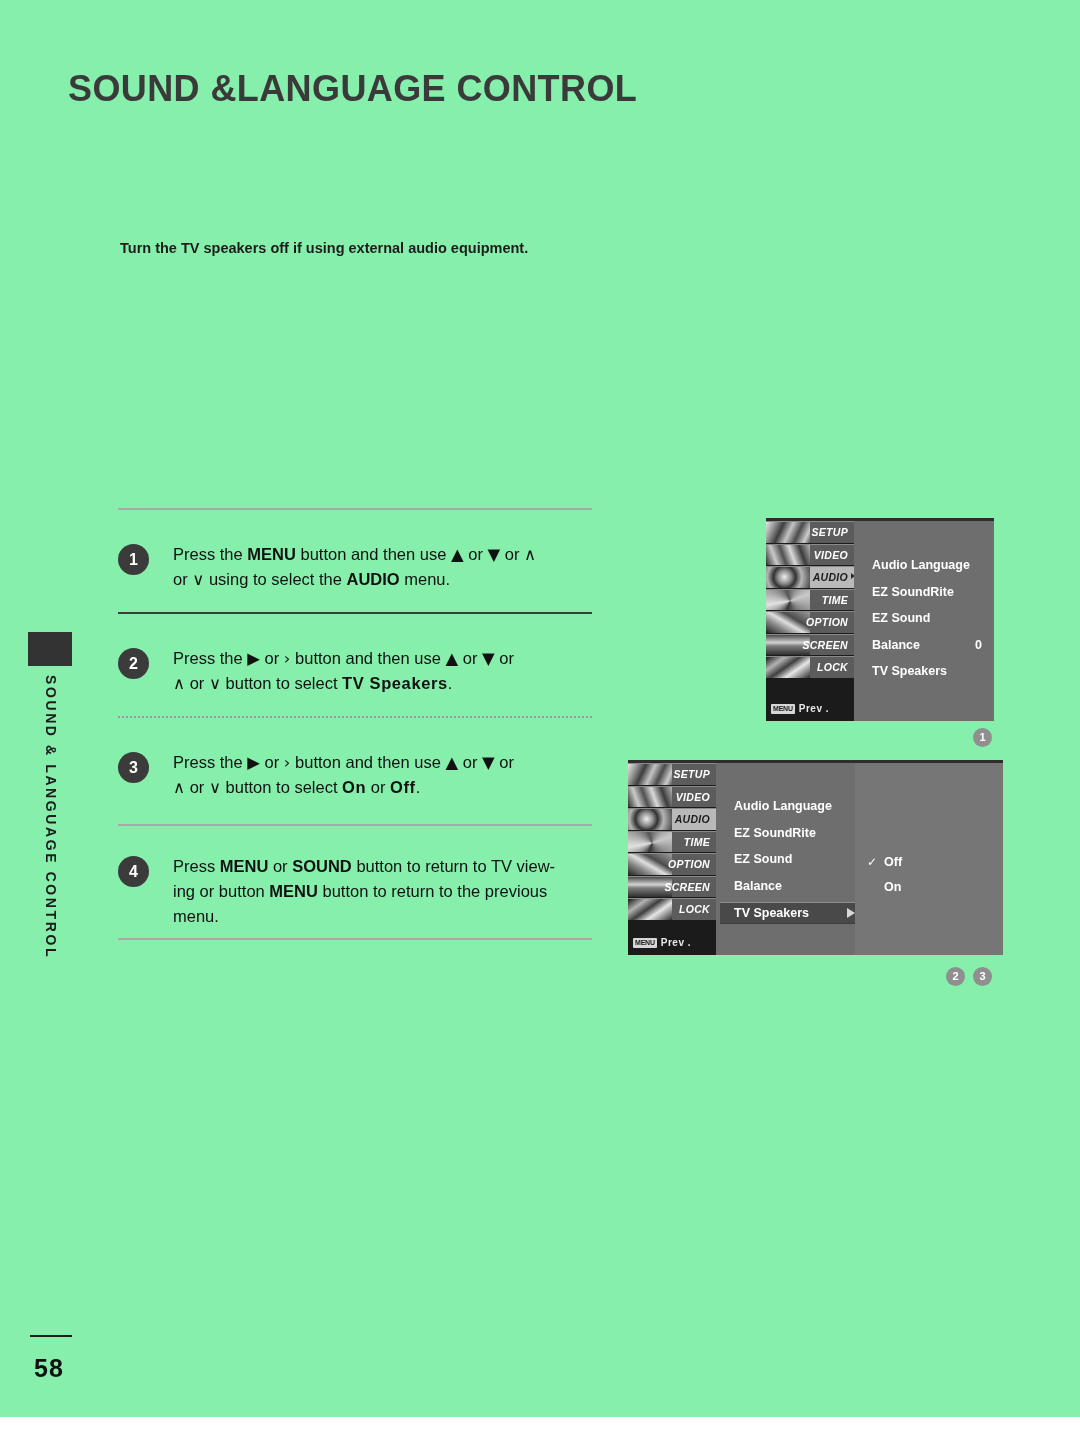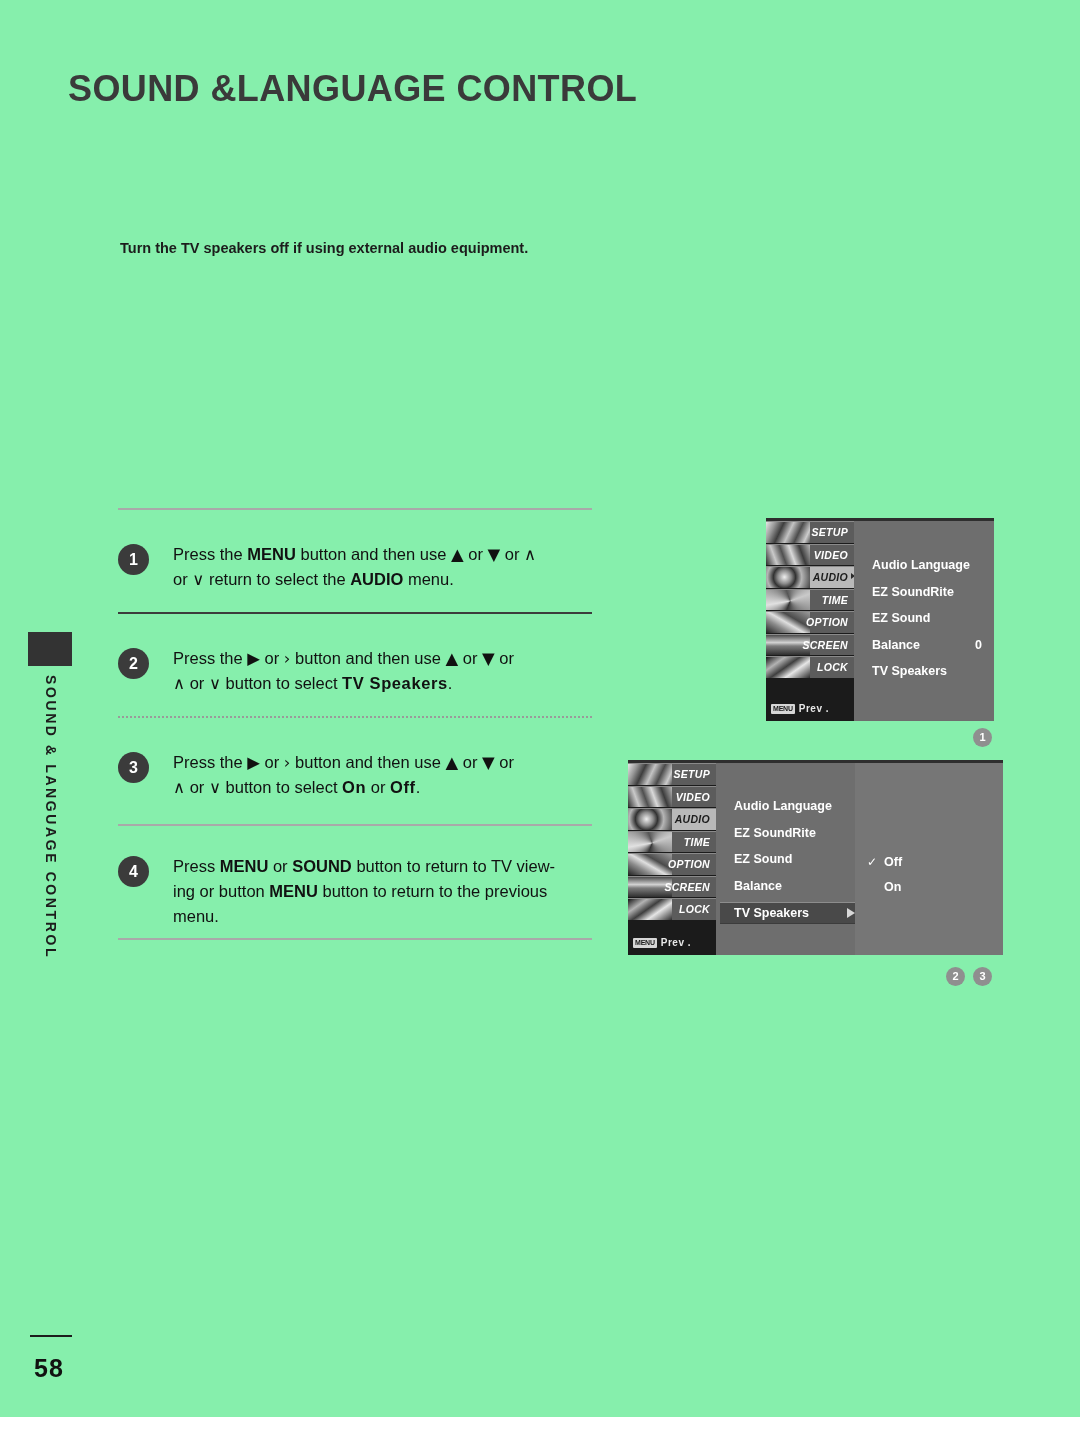--- a/index.html
+++ b/index.html
@@ -304,21 +304,21 @@
   <div class="rule rule-light" style="top:508px;"></div>
   <div class="rule rule-dark" style="top:612px;"></div>
   <div class="rule rule-dotted" style="top:716px;"></div>
   <div class="rule rule-light" style="top:824px;"></div>
   <div class="rule rule-light" style="top:938px;"></div>
 
   <div class="step" style="top:544px;">
     <div class="step-badge">1</div>
     <div class="step-text">
       <span>Press the </span><b>MENU</b><span> button and then use </span><span class="glyph">▲</span><span> or </span><span class="glyph">▼</span><span>  or  </span><span class="glyph">∧</span><br>
-      <span>or </span><span class="glyph">∨</span><span>  return to select the </span><b>AUDIO</b><span> menu.</span>
+      <span>or </span><span class="glyph">∨</span><span>  using to select the </span><b>AUDIO</b><span> menu.</span>
     </div>
   </div>
 
   <div class="step" style="top:648px;">
     <div class="step-badge">2</div>
     <div class="step-text">
       <span>Press the </span><span class="glyph">▶</span><span>  or  </span><span class="glyph">›</span><span>  button and then use </span><span class="glyph">▲</span><span> or </span><span class="glyph">▼</span><span>  or</span><br>
       <span class="glyph">∧</span><span> or </span><span class="glyph">∨</span><span>  button to select </span><b class="mono-sp">TV Speakers</b><span>.</span>
     </div>
   </div>

